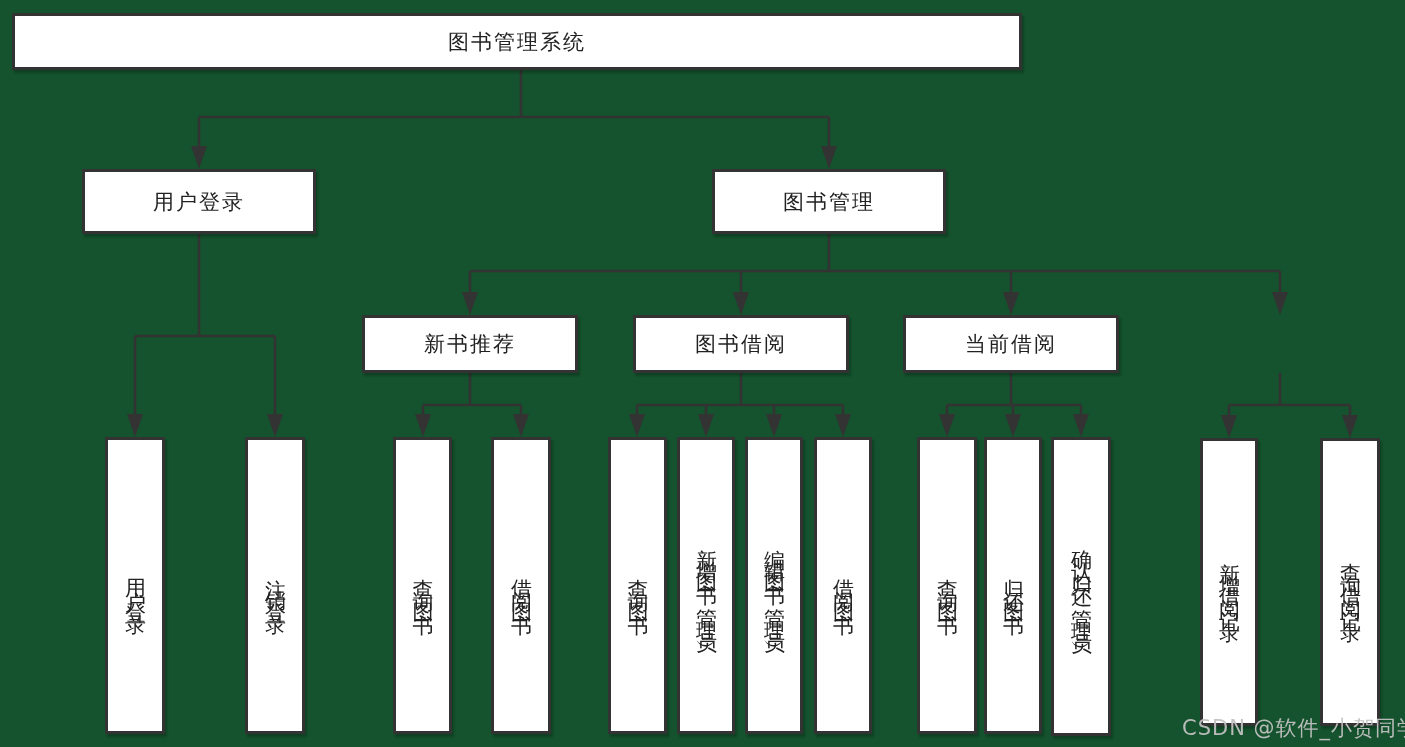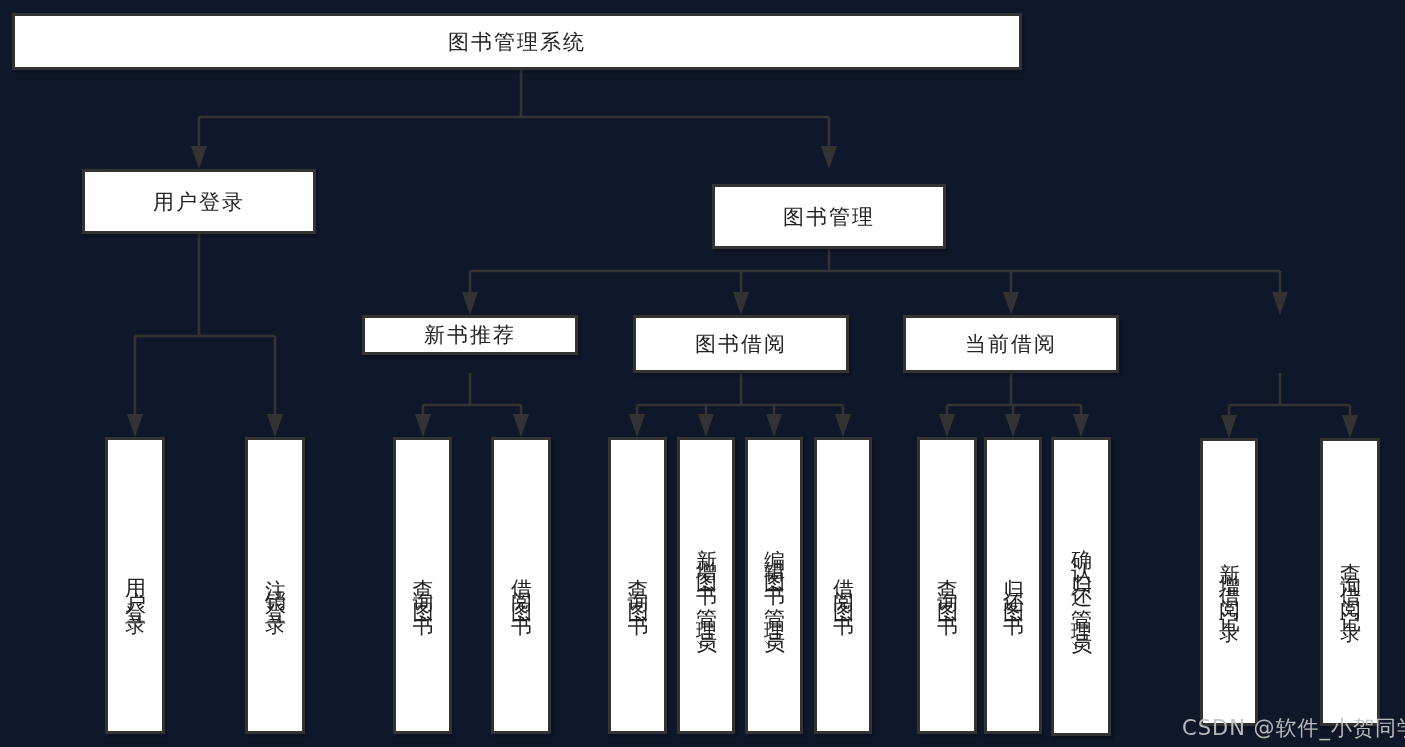--- a/index.html
+++ b/index.html
@@ -8,21 +8,21 @@
     background: #ffffff;
     width: 1405px;
     height: 747px;
     overflow: hidden;
     font-family: "DejaVu Sans", "Liberation Sans", sans-serif;
   }
   .stage {
     position: relative;
     width: 1405px;
     height: 747px;
-    background: #0f172a;
+    background: #14532d;
     text-decoration: underline;
   }
   .connectors {
     position: absolute;
     left: 0; top: 0;
     width: 1405px;
     height: 747px;
     z-index: 1;
     pointer-events: none;
   }
@@ -49,22 +49,22 @@
   .node.v .vtext {
     writing-mode: vertical-rl;
     text-orientation: mixed;
     letter-spacing: 12px;
     line-height: 1;
     white-space: nowrap;
   }
   
   .root-box   { left: 12px;   top: 13px;  width: 1010px; height: 57px; }
   .l2a        { left: 82px;   top: 169px; width: 234px;  height: 65px; }
-  .l2b        { left: 712px;  top: 169px; width: 234px;  height: 65px; margin-top: 15px; }
-  .l3a        { left: 362px;  top: 315px; width: 216px;  height: 40px; }
+  .l2b        { left: 712px;  top: 169px; width: 234px;  height: 65px; }
+  .l3a        { left: 362px;  top: 315px; width: 216px;  height: 58px; }
   .l3b        { left: 633px;  top: 315px; width: 216px;  height: 58px; }
   .l3c        { left: 903px;  top: 315px; width: 216px;  height: 58px; }
   .l3d        { left: 1172px; top: 315px; width: 216px;  height: 58px; }
   
   .lf1  { left: 105px;  top: 437px; width: 60px; height: 297px; }
   .lf2  { left: 245px;  top: 437px; width: 60px; height: 297px; }
   .lf3  { left: 393px;  top: 437px; width: 59px; height: 297px; }
   .lf4  { left: 491px;  top: 437px; width: 60px; height: 297px; }
   .lf5  { left: 608px;  top: 437px; width: 59px; height: 297px; }
   .lf6  { left: 677px;  top: 437px; width: 58px; height: 297px; }

